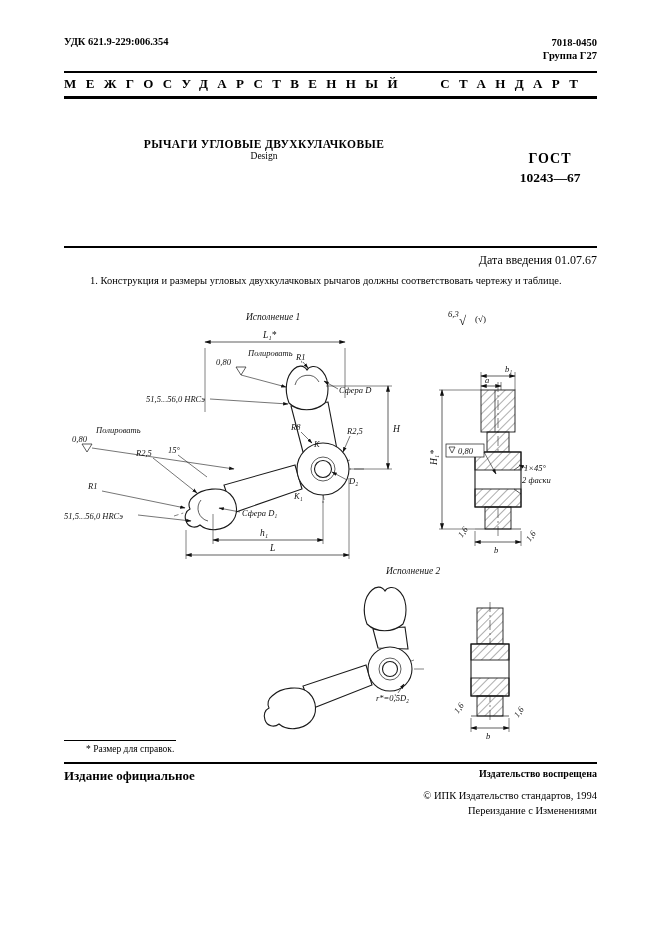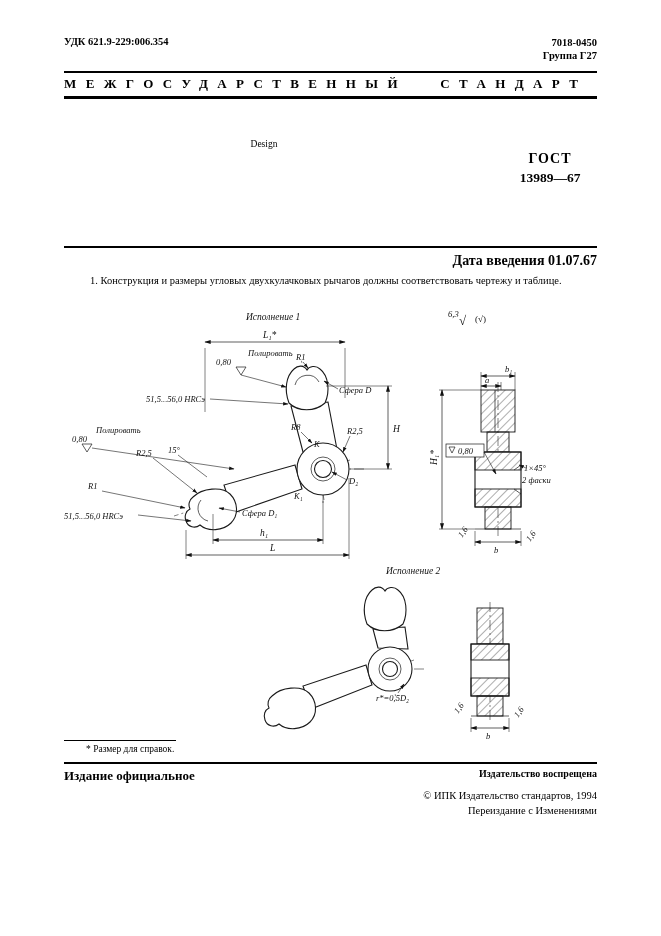--- a/index.html
+++ b/index.html
@@ -18,21 +18,21 @@
     letter-spacing:0.72em;word-spacing:1.6em;white-space:nowrap;}
   .title-block{left:80px;top:138px;width:368px;text-align:center;}
   .title-main{font-size:11.5px;font-weight:bold;letter-spacing:0.4px;}
   .title-sub{font-size:10.5px;font-weight:bold;margin-top:11px;}
   .title-en{font-size:9.5px;margin-top:13px;line-height:13px;}
   .title-en2{font-size:9.5px;line-height:13px;}
   .gost-block{left:476px;top:151px;width:148px;text-align:center;}
   .gost-word{font-size:14px;font-weight:bold;letter-spacing:1px;}
   .gost-num{font-size:13.5px;font-weight:bold;margin-top:3px;}
   .rule-2{left:64px;right:64px;top:246px;height:1.5px;}
-  .date-line{right:64px;top:253px;font-size:14px;font-weight:bold;}
+  .date-line{right:64px;top:253px;font-size:12px;font-weight:normal;}
   .para{left:64px;top:273px;width:533px;font-size:10.5px;line-height:15px;
     text-indent:26px;text-align:justify;}
   .drawing-wrap{left:58px;top:302px;width:545px;height:440px;}
   .fn-rule{left:64px;top:740px;width:112px;height:1px;}
   .footnote{left:86px;top:744px;font-size:9.5px;}
   .rule-bottom{left:64px;right:64px;top:762px;height:1.5px;}
   .official{left:64px;top:768px;font-size:13px;font-weight:bold;}
   .reprint{right:64px;top:768px;font-size:10px;font-weight:bold;}
   .copyright{right:64px;top:788px;text-align:right;font-size:10.5px;line-height:15px;}
 
@@ -60,26 +60,27 @@
   <div class="abs code-block b">
     <div>7018-0450</div>
     <div>Группа Г27</div>
   </div>
 
   <div class="abs rule rule-band-top"></div>
   <div class="abs band-text">МЕЖГОСУДАРСТВЕННЫЙ СТАНДАРТ</div>
   <div class="abs rule rule-band-bot"></div>
 
   <div class="abs title-block">
+    <div class="title-main">РЫЧАГИ УГЛОВЫЕ ДВУХКУЛАЧКОВЫЕ</div>
     <div class="title-en2">Design</div>
   </div>
 
   <div class="abs gost-block">
     <div class="gost-word">ГОСТ</div>
-    <div class="gost-num">13989—67</div>
+    <div class="gost-num">10243—67</div>
   </div>
 
   <div class="abs rule rule-2"></div>
   <div class="abs date-line">Дата введения 01.07.67</div>
   <div class="abs para">1. Конструкция и размеры угловых двухкулачковых рычагов должны соответствовать чертежу и таблице.</div>
 
   <div class="abs drawing-wrap">
   <svg width="545" height="440" viewBox="0 0 545 440">
     <defs>
       <pattern id="hatch" width="6" height="6" patternUnits="userSpaceOnUse" patternTransform="rotate(45)">

